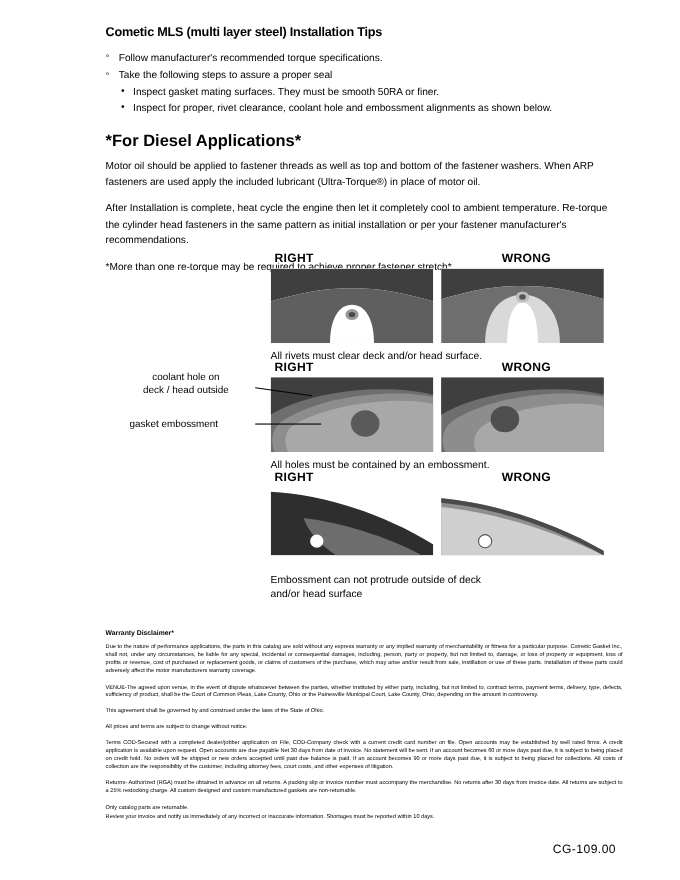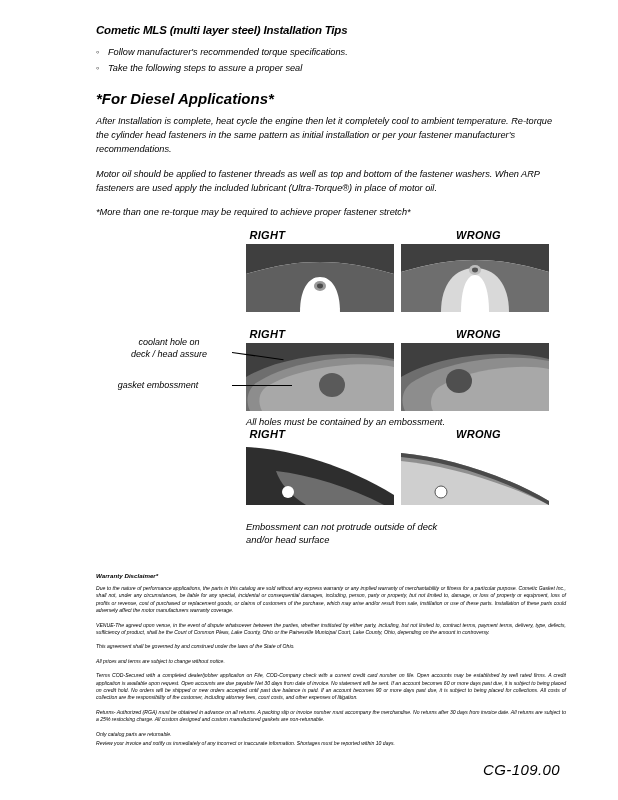--- a/index.html
+++ b/index.html
@@ -1,17 +1,17 @@
 <!DOCTYPE html>
 <html><head>
 <meta charset="utf-8">
 <style>
   html,body{margin:0;padding:0;background:#ffffff;}
   body{width:618px;height:800px;font-family:"Liberation Sans",sans-serif;color:#000;overflow:hidden;}
-  .page{position:relative;width:618px;height:800px;padding:0;box-sizing:border-box;font-style:italic;}
+  .page{position:relative;width:618px;height:800px;padding:0;box-sizing:border-box;}
   .content{position:absolute;left:96px;top:24px;width:470px;}
 
   h1.title{font-size:11.5px;font-weight:bold;margin:0 0 9px 0;letter-spacing:-0.2px;}
   ul.bul{list-style:none;margin:0;padding:0;}
   ul.bul>li{position:relative;padding-left:12px;font-size:9.2px;line-height:14.5px;margin:0 0 1px 0;}
   ul.bul>li:before{content:"\25E6";position:absolute;left:0;top:0;font-size:9.5px;}
   ul.sub{list-style:none;margin:1px 0 0 0;padding:0;}
   ul.sub>li{position:relative;padding-left:13px;font-size:9.2px;line-height:14.5px;margin:0;}
   ul.sub>li:before{content:"\2022";position:absolute;left:2px;top:0;font-size:9.5px;}
 
@@ -27,39 +27,43 @@
   .caption{font-size:9.4px;margin:4px 0 14px 0;line-height:13px;}
 
   
   .annot{position:absolute;font-size:9px;text-align:center;line-height:12px;}
   .leader{position:absolute;height:1px;background:#000;}
 
   
   .warranty{position:absolute;left:96px;top:572px;width:470px;}
   .warranty h3{font-size:6.2px;margin:0 0 6px 0;font-weight:bold;}
   .warranty p{font-size:5.1px;line-height:7.4px;margin:0 0 7px 0;text-align:justify;}
-  .docid{position:absolute;right:58px;bottom:22px;font-size:15px;letter-spacing:0.4px;}
+  .docid{position:absolute;right:58px;bottom:22px;font-size:11px;letter-spacing:0.4px;}
 </style>
 </head>
 <body>
 
 <div class="page">
 
   <div class="content">
     <h1 class="title">Cometic MLS (multi layer steel) Installation Tips</h1>
     <ul class="bul">
       <li>Follow manufacturer's recommended torque specifications.</li>
       <li>
         <span>Take the following steps to assure a proper seal</span>
+        <ul class="sub">
+          <li>Inspect gasket mating surfaces.  They must be smooth 50RA or finer.</li>
+          <li>Inspect for proper, rivet clearance, coolant hole and embossment alignments as shown below.</li>
+        </ul>
       </li>
     </ul>
 
     <h2 class="sub-title">*For Diesel Applications*</h2>
+    <p class="para">Motor oil should be applied to fastener threads as well as top and bottom of the fastener washers. When ARP fasteners are used apply the included lubricant (Ultra-Torque®) in place of motor oil.</p>
     <p class="para">After Installation is complete, heat cycle the engine then let it completely cool to ambient temperature. Re-torque the cylinder head fasteners in the same pattern as initial installation or per your fastener manufacturer's recommendations.</p>
-    <p class="para">Motor oil should be applied to fastener threads as well as top and bottom of the fastener washers. When ARP fasteners are used apply the included lubricant (Ultra-Torque®) in place of motor oil.</p>
     <p class="note">*More than one re-torque may be required to achieve proper fastener stretch*</p>
   </div>
 
   <div style="position:absolute;left:246px;top:229px;width:310px;">
     <div class="figlabels" style="width:303px;">
       <div class="figlabel right-l">RIGHT</div>
       <div class="figlabel wrong-l">WRONG</div>
     </div>
     <div class="figpair" style="margin-top:3px;">
       <div class="panel">
@@ -77,20 +81,21 @@
           <rect x="0" y="0" width="148" height="68" fill="#ffffff"></rect>
           <path d="M0,0 L148,0 L148,28 C120,20 100,16 74,16 C48,16 28,20 0,28 Z" fill="#3f3f3f"></path>
           <path d="M0,28 C28,20 48,16 74,16 C100,16 120,20 148,28 L148,68 L0,68 Z" fill="#6e6e6e"></path>
           <path d="M40,68 C40,40 54,24 74,24 C94,24 108,40 108,68 Z" fill="#d9d9d9"></path>
           <path d="M60,68 C60,44 66,31 74,31 C82,31 88,44 88,68 Z" fill="#ffffff"></path>
           <ellipse cx="74" cy="26" rx="6" ry="5" fill="#bdbdbd"></ellipse>
           <ellipse cx="74" cy="26" rx="3" ry="2.4" fill="#555"></ellipse>
         </svg>
       </div>
     </div>
+    <div class="caption">All rivets must clear deck and/or head surface.</div>
   </div>
 
   <div style="position:absolute;left:246px;top:328px;width:310px;">
     <div class="figlabels" style="width:303px;">
       <div class="figlabel right-l">RIGHT</div>
       <div class="figlabel wrong-l">WRONG</div>
     </div>
     <div class="figpair" style="margin-top:3px;">
       <div class="panel" style="height:68px;">
         <svg width="148" height="68" viewBox="0 0 148 68">
@@ -109,21 +114,21 @@
           <path d="M148,26 C120,20 66,26 38,44 C30,50 28,60 32,68 L148,68 Z" fill="#a8a8a8"></path>
           <ellipse cx="58" cy="38" rx="13" ry="12" fill="#4f4f4f"></ellipse>
         </svg>
       </div>
     </div>
     <div class="caption">All holes must be contained by an embossment.</div>
   </div>
 
   <div class="annot" style="left:108px;top:336px;width:122px;">
     <span>coolant hole on</span><br>
-    <span>deck / head assure</span>
+    <span>deck / head outside</span>
   </div>
   <div class="leader" style="left:232px;top:352px;width:52px;transform:rotate(8deg);transform-origin:left center;"></div>
 
   <div class="annot" style="left:86px;top:379px;width:144px;">gasket embossment</div>
   <div class="leader" style="left:232px;top:385px;width:60px;"></div>
 
   <div style="position:absolute;left:246px;top:428px;width:310px;">
     <div class="figlabels" style="width:303px;">
       <div class="figlabel right-l">RIGHT</div>
       <div class="figlabel wrong-l">WRONG</div>

